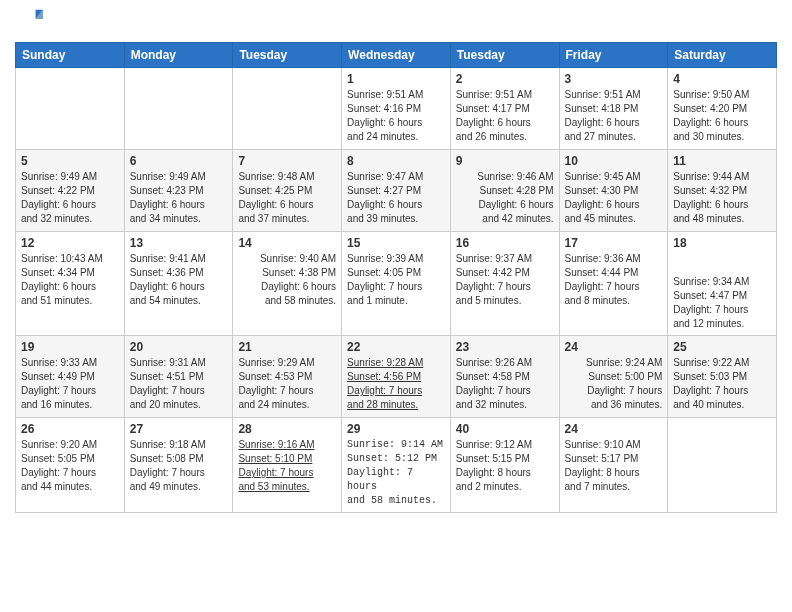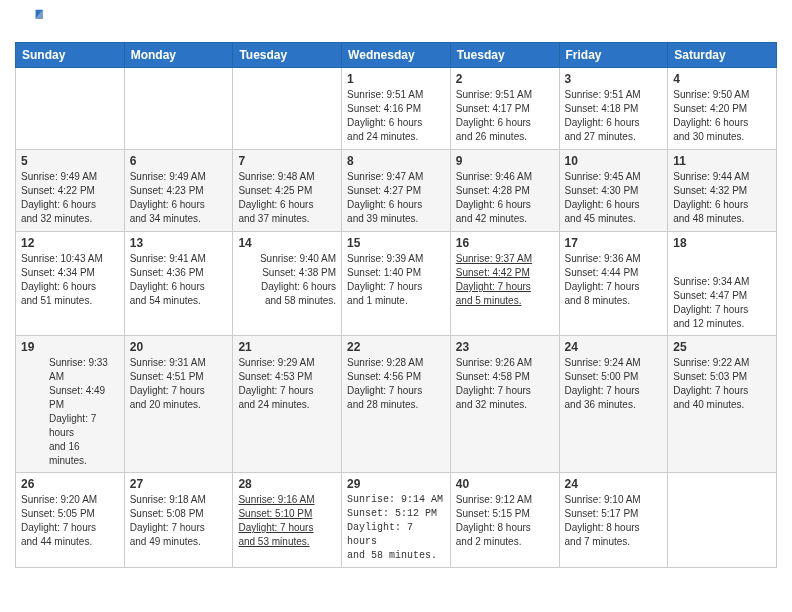--- a/index.html
+++ b/index.html
@@ -196,21 +196,21 @@
           </td>
           <td>
             <div class="day-number">8</div>
             <div class="day-info" style="white-space: pre-line;">Sunrise: 9:47 AM
 Sunset: 4:27 PM
 Daylight: 6 hours
 and 39 minutes.</div>
           </td>
           <td>
             <div class="day-number">9</div>
-            <div class="day-info" style="white-space: pre-line;">Sunrise: 9:46 AM
+            <div class="day-info" style="white-space: pre-line; text-align: right;">Sunrise: 9:46 AM
 Sunset: 4:28 PM
 Daylight: 6 hours
 and 42 minutes.</div>
           </td>
           <td>
             <div class="day-number">10</div>
             <div class="day-info" style="white-space: pre-line;">Sunrise: 9:45 AM
 Sunset: 4:30 PM
 Daylight: 6 hours
 and 45 minutes.</div>
@@ -241,27 +241,27 @@
           <td>
             <div class="day-number">14</div>
             <div class="day-info" style="white-space: pre-line; text-align: right;">Sunrise: 9:40 AM
 Sunset: 4:38 PM
 Daylight: 6 hours
 and 58 minutes.</div>
           </td>
           <td>
             <div class="day-number">15</div>
             <div class="day-info" style="white-space: pre-line;">Sunrise: 9:39 AM
-Sunset: 1:40 PM
+Sunset: 4:05 PM
 Daylight: 7 hours
 and 1 minute.</div>
           </td>
           <td>
             <div class="day-number">16</div>
-            <div class="day-info" style="white-space: pre-line; text-decoration: underline;">Sunrise: 9:37 AM
+            <div class="day-info" style="white-space: pre-line;">Sunrise: 9:37 AM
 Sunset: 4:42 PM
 Daylight: 7 hours
 and 5 minutes.</div>
           </td>
           <td>
             <div class="day-number">17</div>
             <div class="day-info" style="white-space: pre-line;">Sunrise: 9:36 AM
 Sunset: 4:44 PM
 Daylight: 7 hours
 and 8 minutes.</div>
@@ -270,56 +270,56 @@
             <div class="day-number">18</div>
             <div class="day-info" style="white-space: pre-line; margin-top: 25px;">Sunrise: 9:34 AM
 Sunset: 4:47 PM
 Daylight: 7 hours
 and 12 minutes.</div>
           </td>
         </tr>
         <tr class="row-3">
           <td>
             <div class="day-number">19</div>
-            <div class="day-info" style="white-space: pre-line; margin-left: 28px;">Sunrise: 9:33 AM
+            <div class="day-info" style="white-space: pre-line;">Sunrise: 9:33 AM
 Sunset: 4:49 PM
 Daylight: 7 hours
 and 16 minutes.</div>
           </td>
           <td>
             <div class="day-number">20</div>
             <div class="day-info" style="white-space: pre-line;">Sunrise: 9:31 AM
 Sunset: 4:51 PM
 Daylight: 7 hours
 and 20 minutes.</div>
           </td>
           <td>
             <div class="day-number">21</div>
             <div class="day-info" style="white-space: pre-line;">Sunrise: 9:29 AM
 Sunset: 4:53 PM
 Daylight: 7 hours
 and 24 minutes.</div>
           </td>
           <td>
             <div class="day-number">22</div>
-            <div class="day-info" style="white-space: pre-line;">Sunrise: 9:28 AM
+            <div class="day-info" style="white-space: pre-line; text-decoration: underline;">Sunrise: 9:28 AM
 Sunset: 4:56 PM
 Daylight: 7 hours
 and 28 minutes.</div>
           </td>
           <td>
             <div class="day-number">23</div>
             <div class="day-info" style="white-space: pre-line;">Sunrise: 9:26 AM
 Sunset: 4:58 PM
 Daylight: 7 hours
 and 32 minutes.</div>
           </td>
           <td>
             <div class="day-number">24</div>
-            <div class="day-info" style="white-space: pre-line;">Sunrise: 9:24 AM
+            <div class="day-info" style="white-space: pre-line; text-align: right;">Sunrise: 9:24 AM
 Sunset: 5:00 PM
 Daylight: 7 hours
 and 36 minutes.</div>
           </td>
           <td>
             <div class="day-number">25</div>
             <div class="day-info" style="white-space: pre-line;">Sunrise: 9:22 AM
 Sunset: 5:03 PM
 Daylight: 7 hours
 and 40 minutes.</div>

